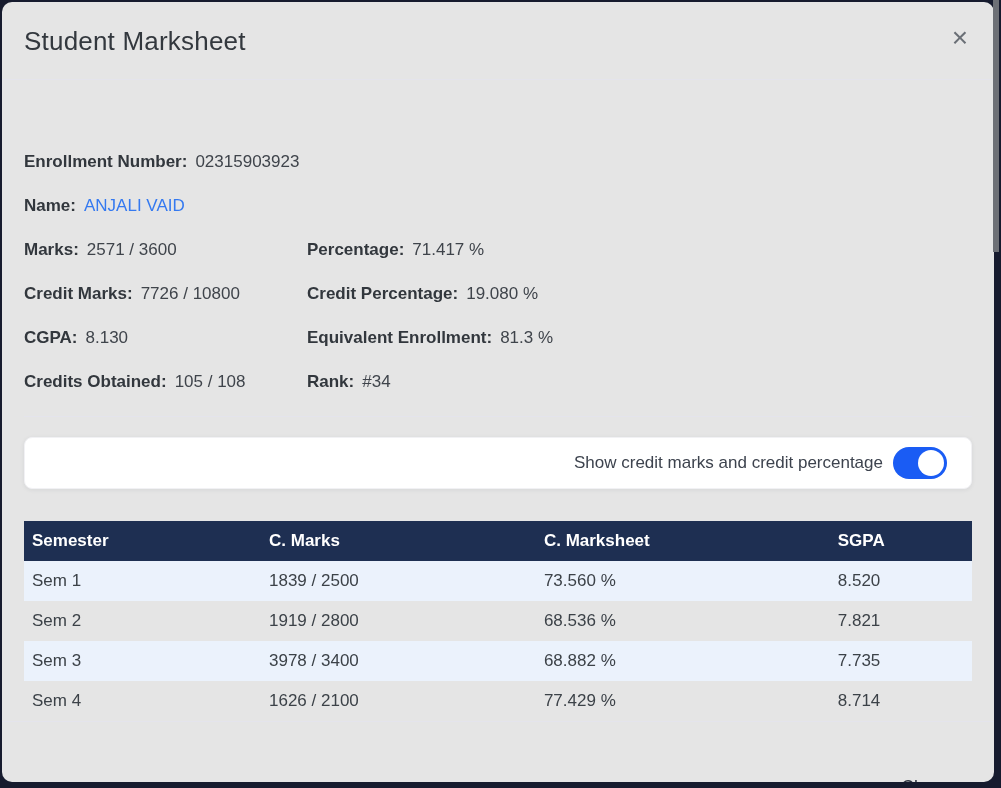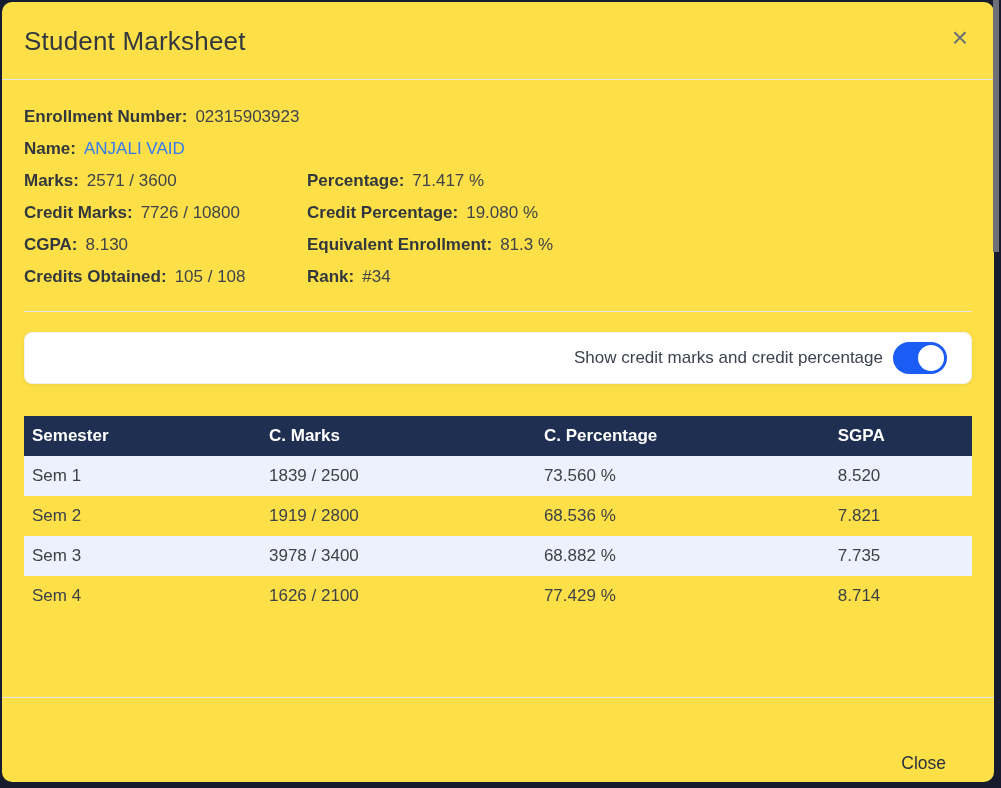--- a/index.html
+++ b/index.html
@@ -7,21 +7,21 @@
   body {
     font-family: "Liberation Sans", sans-serif;
     background: #161b2e;
     position: relative;
     overflow: hidden;
   }
   .modal {
     position: absolute;
     left: 2px; top: 2px;
     width: 992px; height: 780px;
-    background: #fde047;
+    background: #e5e5e5;
     border-radius: 10px;
     display: flex;
     flex-direction: column;
     overflow: hidden;
   }
   
   .modal-header {
     position: relative;
     padding: 24px 28px 22px 22px;
     border-bottom: 1px solid #e4e4ec;
@@ -43,23 +43,24 @@
     font-weight: 400;
   }
   
   .modal-body {
     flex: 1 1 auto;
     padding: 26px 22px 0 22px;
   }
   .info-grid {
     display: grid;
     grid-template-columns: 283px 1fr;
-    row-gap: 10px;
+    row-gap: 22px;
     font-size: 17px;
     line-height: 22px;
+    margin-top: 45px;
   }
   .span-2 { grid-column: 1 / -1; }
   .lbl { font-weight: 700; color: #32373d; margin-right: 8px; }
   .val { font-weight: 400; color: #3f444b; }
   .val.link { color: #3479f0; cursor: pointer; }
   .divider {
     height: 1px;
     background: #e4e4ec;
     margin: 23px 0 0 0;
     border: none;
@@ -206,21 +207,21 @@
       <colgroup>
           <col class="c1">
           <col class="c2">
           <col class="c3">
           <col class="c4">
         </colgroup>
       <thead>
         <tr>
           <th>Semester</th>
           <th>C. Marks</th>
-          <th>C. Percentage</th>
+          <th>C. Marksheet</th>
           <th>SGPA</th>
         </tr>
       </thead>
       <tbody>
         <tr>
           <td>Sem 1</td>
           <td>1839 / 2500</td>
           <td>73.560 %</td>
           <td>8.520</td>
         </tr>

